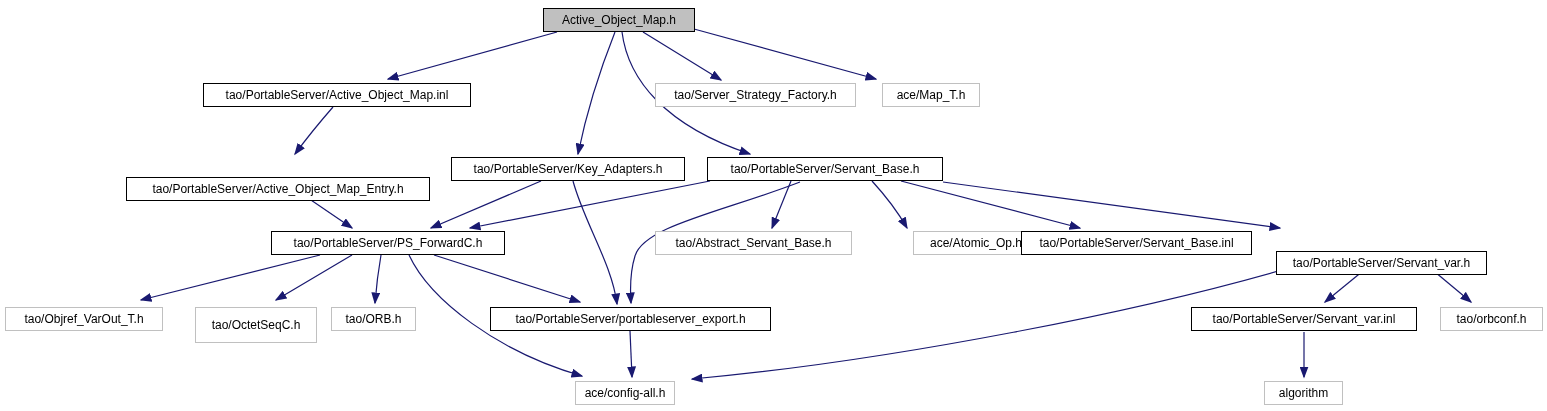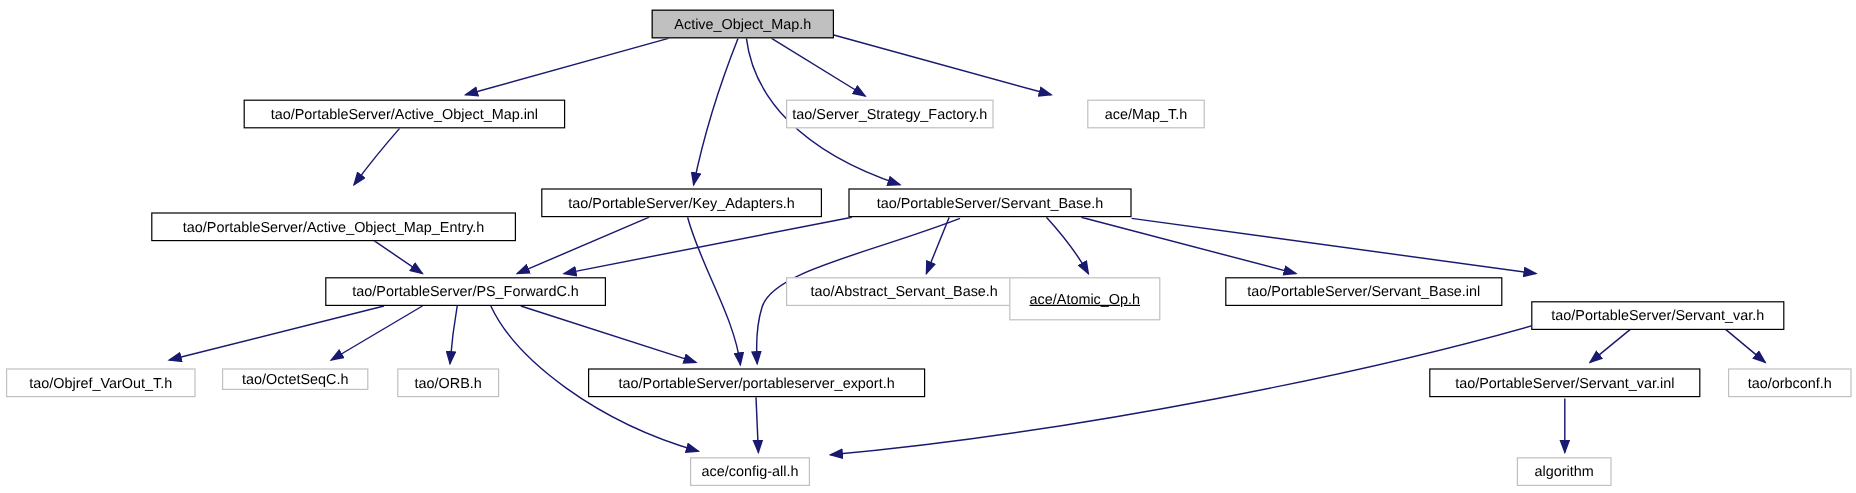--- a/index.html
+++ b/index.html
@@ -67,32 +67,32 @@
         <path d="M630,331 L632,377" class="edge" stroke="#191970" marker-end="url(#arrowhead)"></path>
         <path d="M1380,257 L1325,302" class="edge" stroke="#191970" marker-end="url(#arrowhead)"></path>
         <path d="M1417,257 L1471,302" class="edge" stroke="#191970" marker-end="url(#arrowhead)"></path>
         <path d="M1325,257 C1150,312 880,362 692,379" class="edge" stroke="#191970" marker-end="url(#arrowhead)"></path>
         <path d="M1304,332 L1304,377" class="edge" stroke="#191970" marker-end="url(#arrowhead)"></path>
       </g>
   </svg>
   <div id="node-group">
       <div class="node highlight" style="left: 543px; top: 8px; width: 152px; height: 24px;">Active_Object_Map.h</div>
       <div class="node black" style="left: 203px; top: 83px; width: 268px; height: 24px;">tao/PortableServer/Active_Object_Map.inl</div>
-      <div class="node gray" style="left: 655px; top: 83px; width: 173px; height: 24px;">tao/Server_Strategy_Factory.h</div>
-      <div class="node gray" style="left: 882px; top: 83px; width: 98px; height: 24px; margin-left: 24px;">ace/Map_T.h</div>
+      <div class="node gray" style="left: 655px; top: 83px; width: 201px; height: 24px;">tao/Server_Strategy_Factory.h</div>
+      <div class="node gray" style="left: 882px; top: 83px; width: 98px; height: 24px;">ace/Map_T.h</div>
       <div class="node black" style="left: 126px; top: 157px; width: 304px; height: 24px; margin-top: 20px;">tao/PortableServer/Active_Object_Map_Entry.h</div>
       <div class="node black" style="left: 451px; top: 157px; width: 234px; height: 24px;">tao/PortableServer/Key_Adapters.h</div>
       <div class="node black" style="left: 707px; top: 157px; width: 236px; height: 24px;">tao/PortableServer/Servant_Base.h</div>
       <div class="node black" style="left: 271px; top: 231px; width: 234px; height: 24px;">tao/PortableServer/PS_ForwardC.h</div>
       <div class="node gray" style="left: 655px; top: 231px; width: 197px; height: 24px;">tao/Abstract_Servant_Base.h</div>
-      <div class="node gray" style="left: 841px; top: 231px; width: 126px; height: 36px; text-decoration: underline;">ace/Atomic_Op.h</div>
+      <div class="node gray" style="left: 913px; top: 231px; width: 126px; height: 24px;">ace/Atomic_Op.h</div>
       <div class="node black" style="left: 1021px; top: 231px; width: 231px; height: 24px;">tao/PortableServer/Servant_Base.inl</div>
       <div class="node black" style="left: 1276px; top: 231px; width: 211px; height: 24px; margin-top: 20px;">tao/PortableServer/Servant_var.h</div>
       <div class="node gray" style="left: 5px; top: 307px; width: 158px; height: 24px;">tao/Objref_VarOut_T.h</div>
-      <div class="node gray" style="left: 185px; top: 307px; width: 122px; height: 18px;">tao/OctetSeqC.h</div>
+      <div class="node gray" style="left: 195px; top: 307px; width: 122px; height: 36px;">tao/OctetSeqC.h</div>
       <div class="node gray" style="left: 331px; top: 307px; width: 85px; height: 24px;">tao/ORB.h</div>
       <div class="node black" style="left: 490px; top: 307px; width: 281px; height: 24px;">tao/PortableServer/portableserver_export.h</div>
       <div class="node black" style="left: 1191px; top: 307px; width: 226px; height: 24px;">tao/PortableServer/Servant_var.inl</div>
       <div class="node gray" style="left: 1440px; top: 307px; width: 103px; height: 24px;">tao/orbconf.h</div>
       <div class="node gray" style="left: 575px; top: 381px; width: 100px; height: 24px;">ace/config-all.h</div>
       <div class="node gray" style="left: 1264px; top: 381px; width: 79px; height: 24px;">algorithm</div>
     </div>
 </div>
 
 </body></html>

